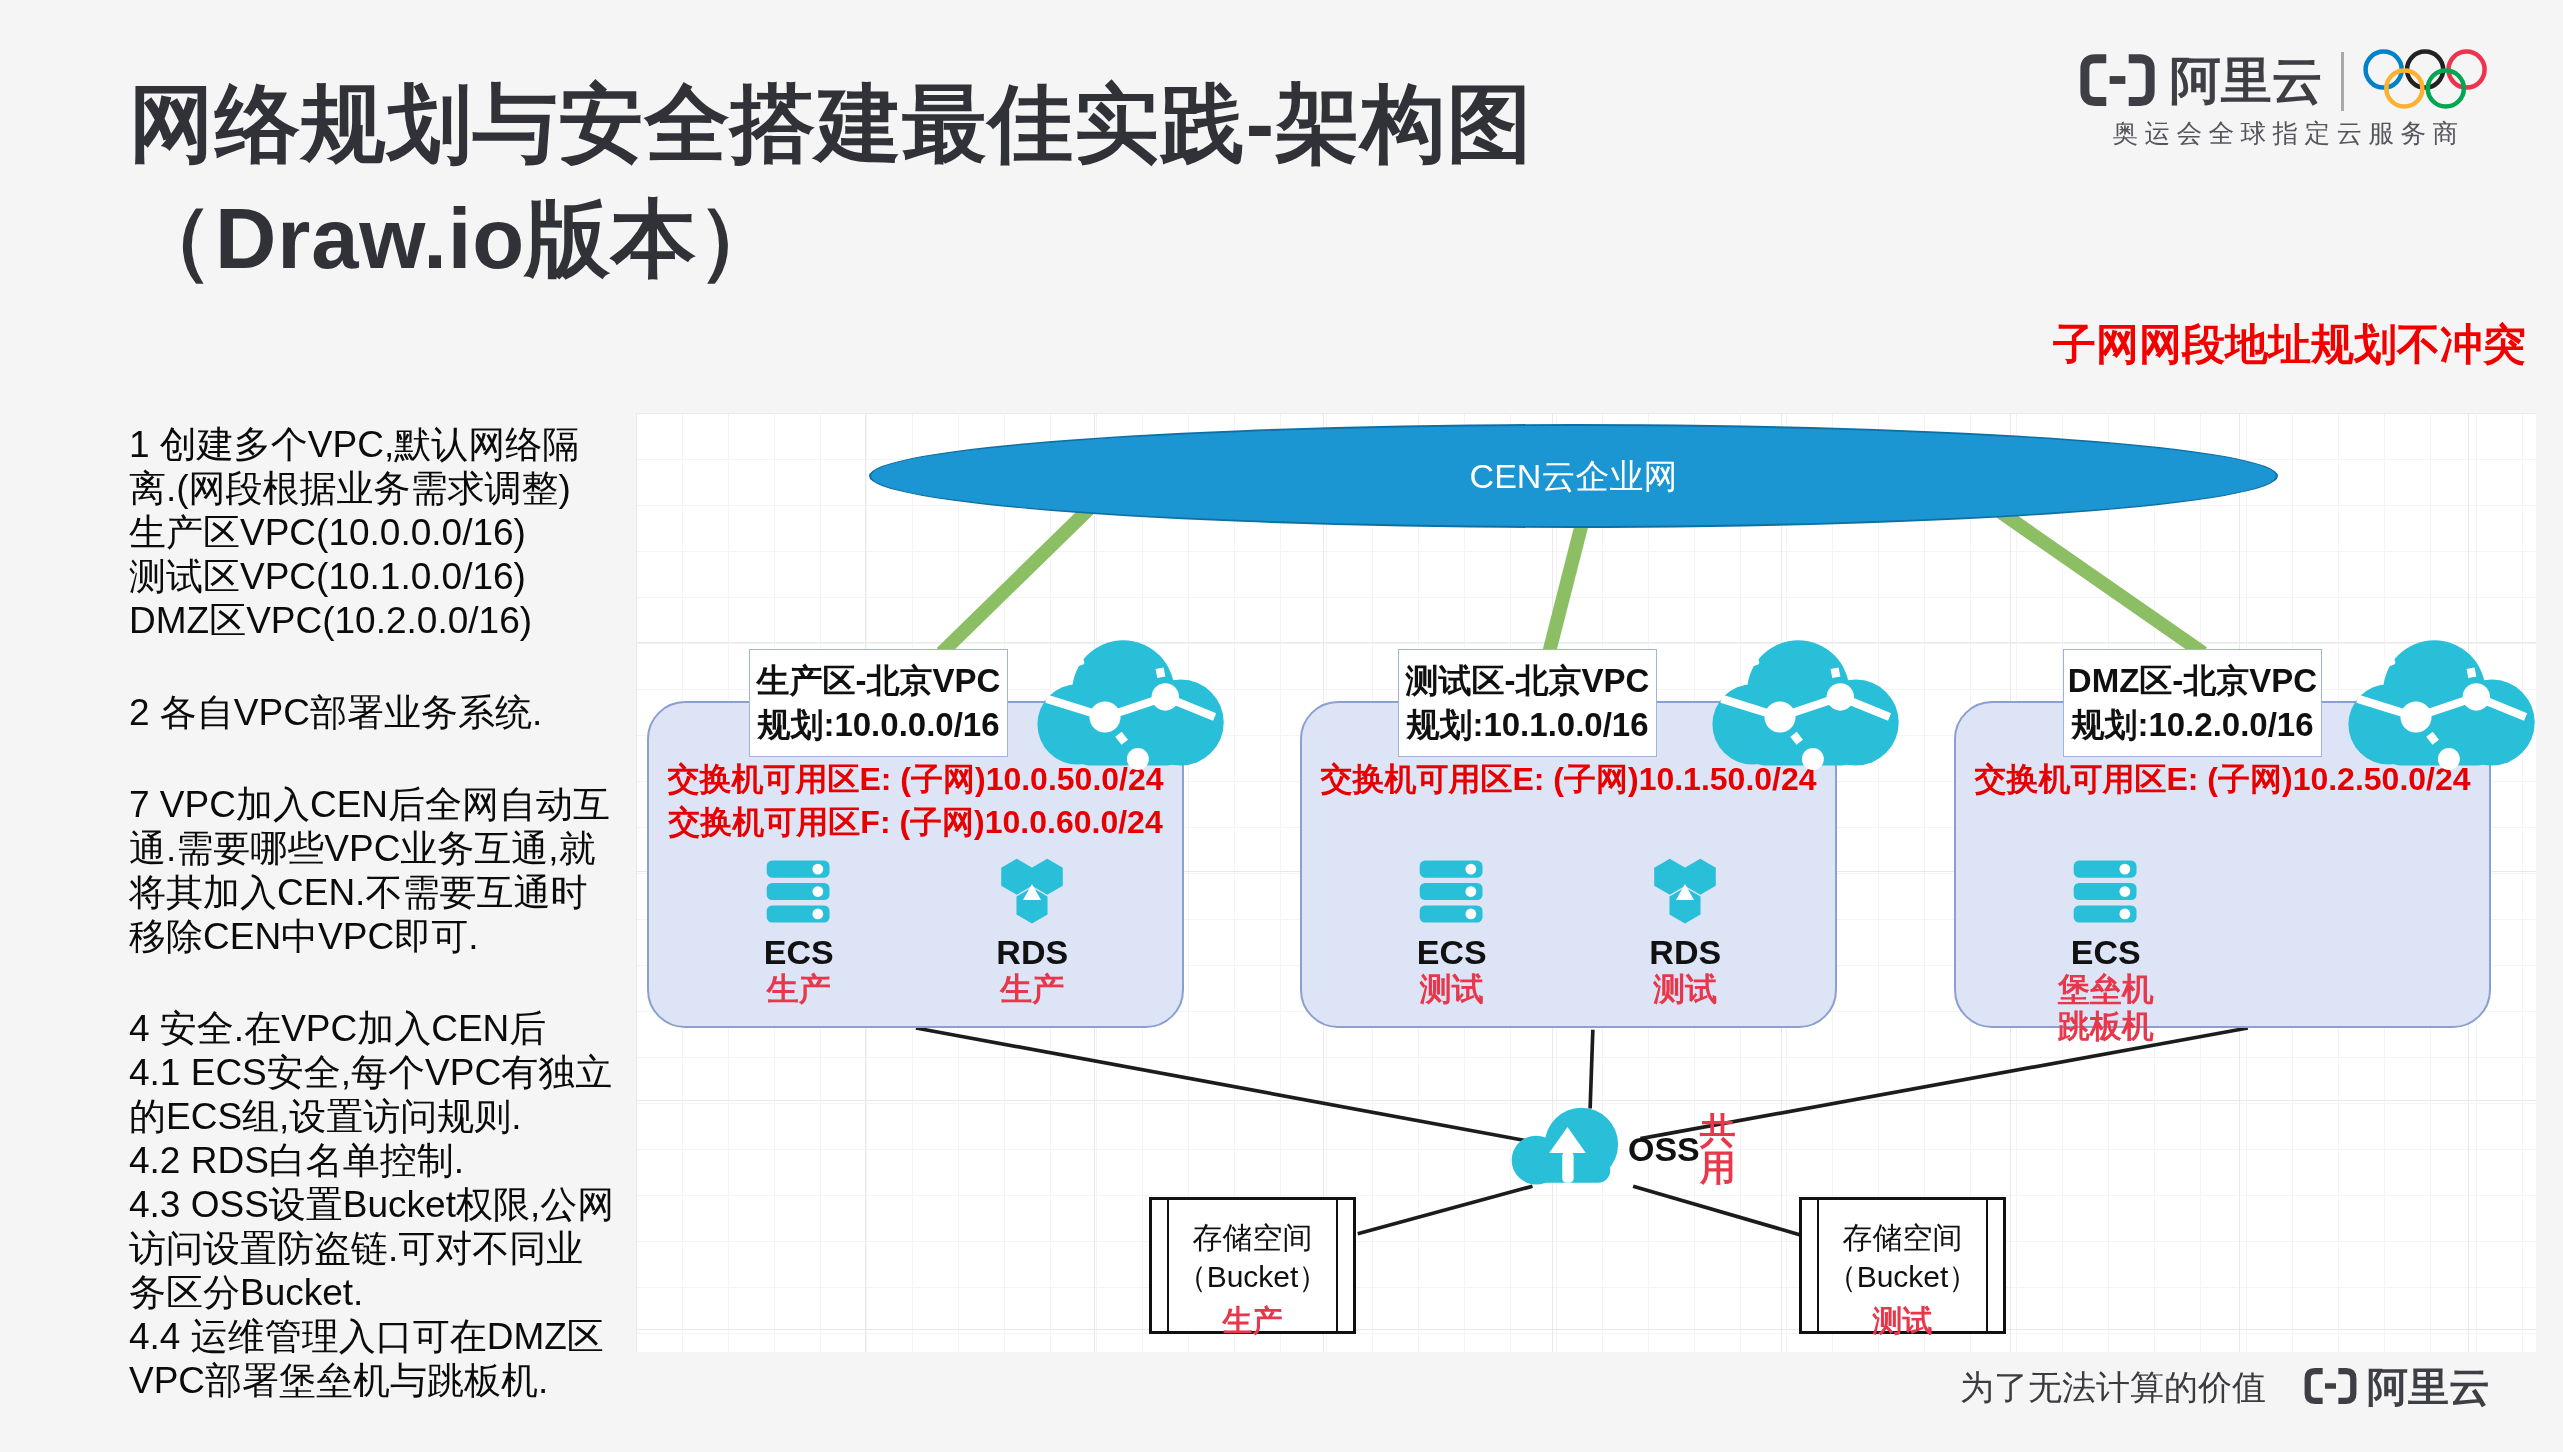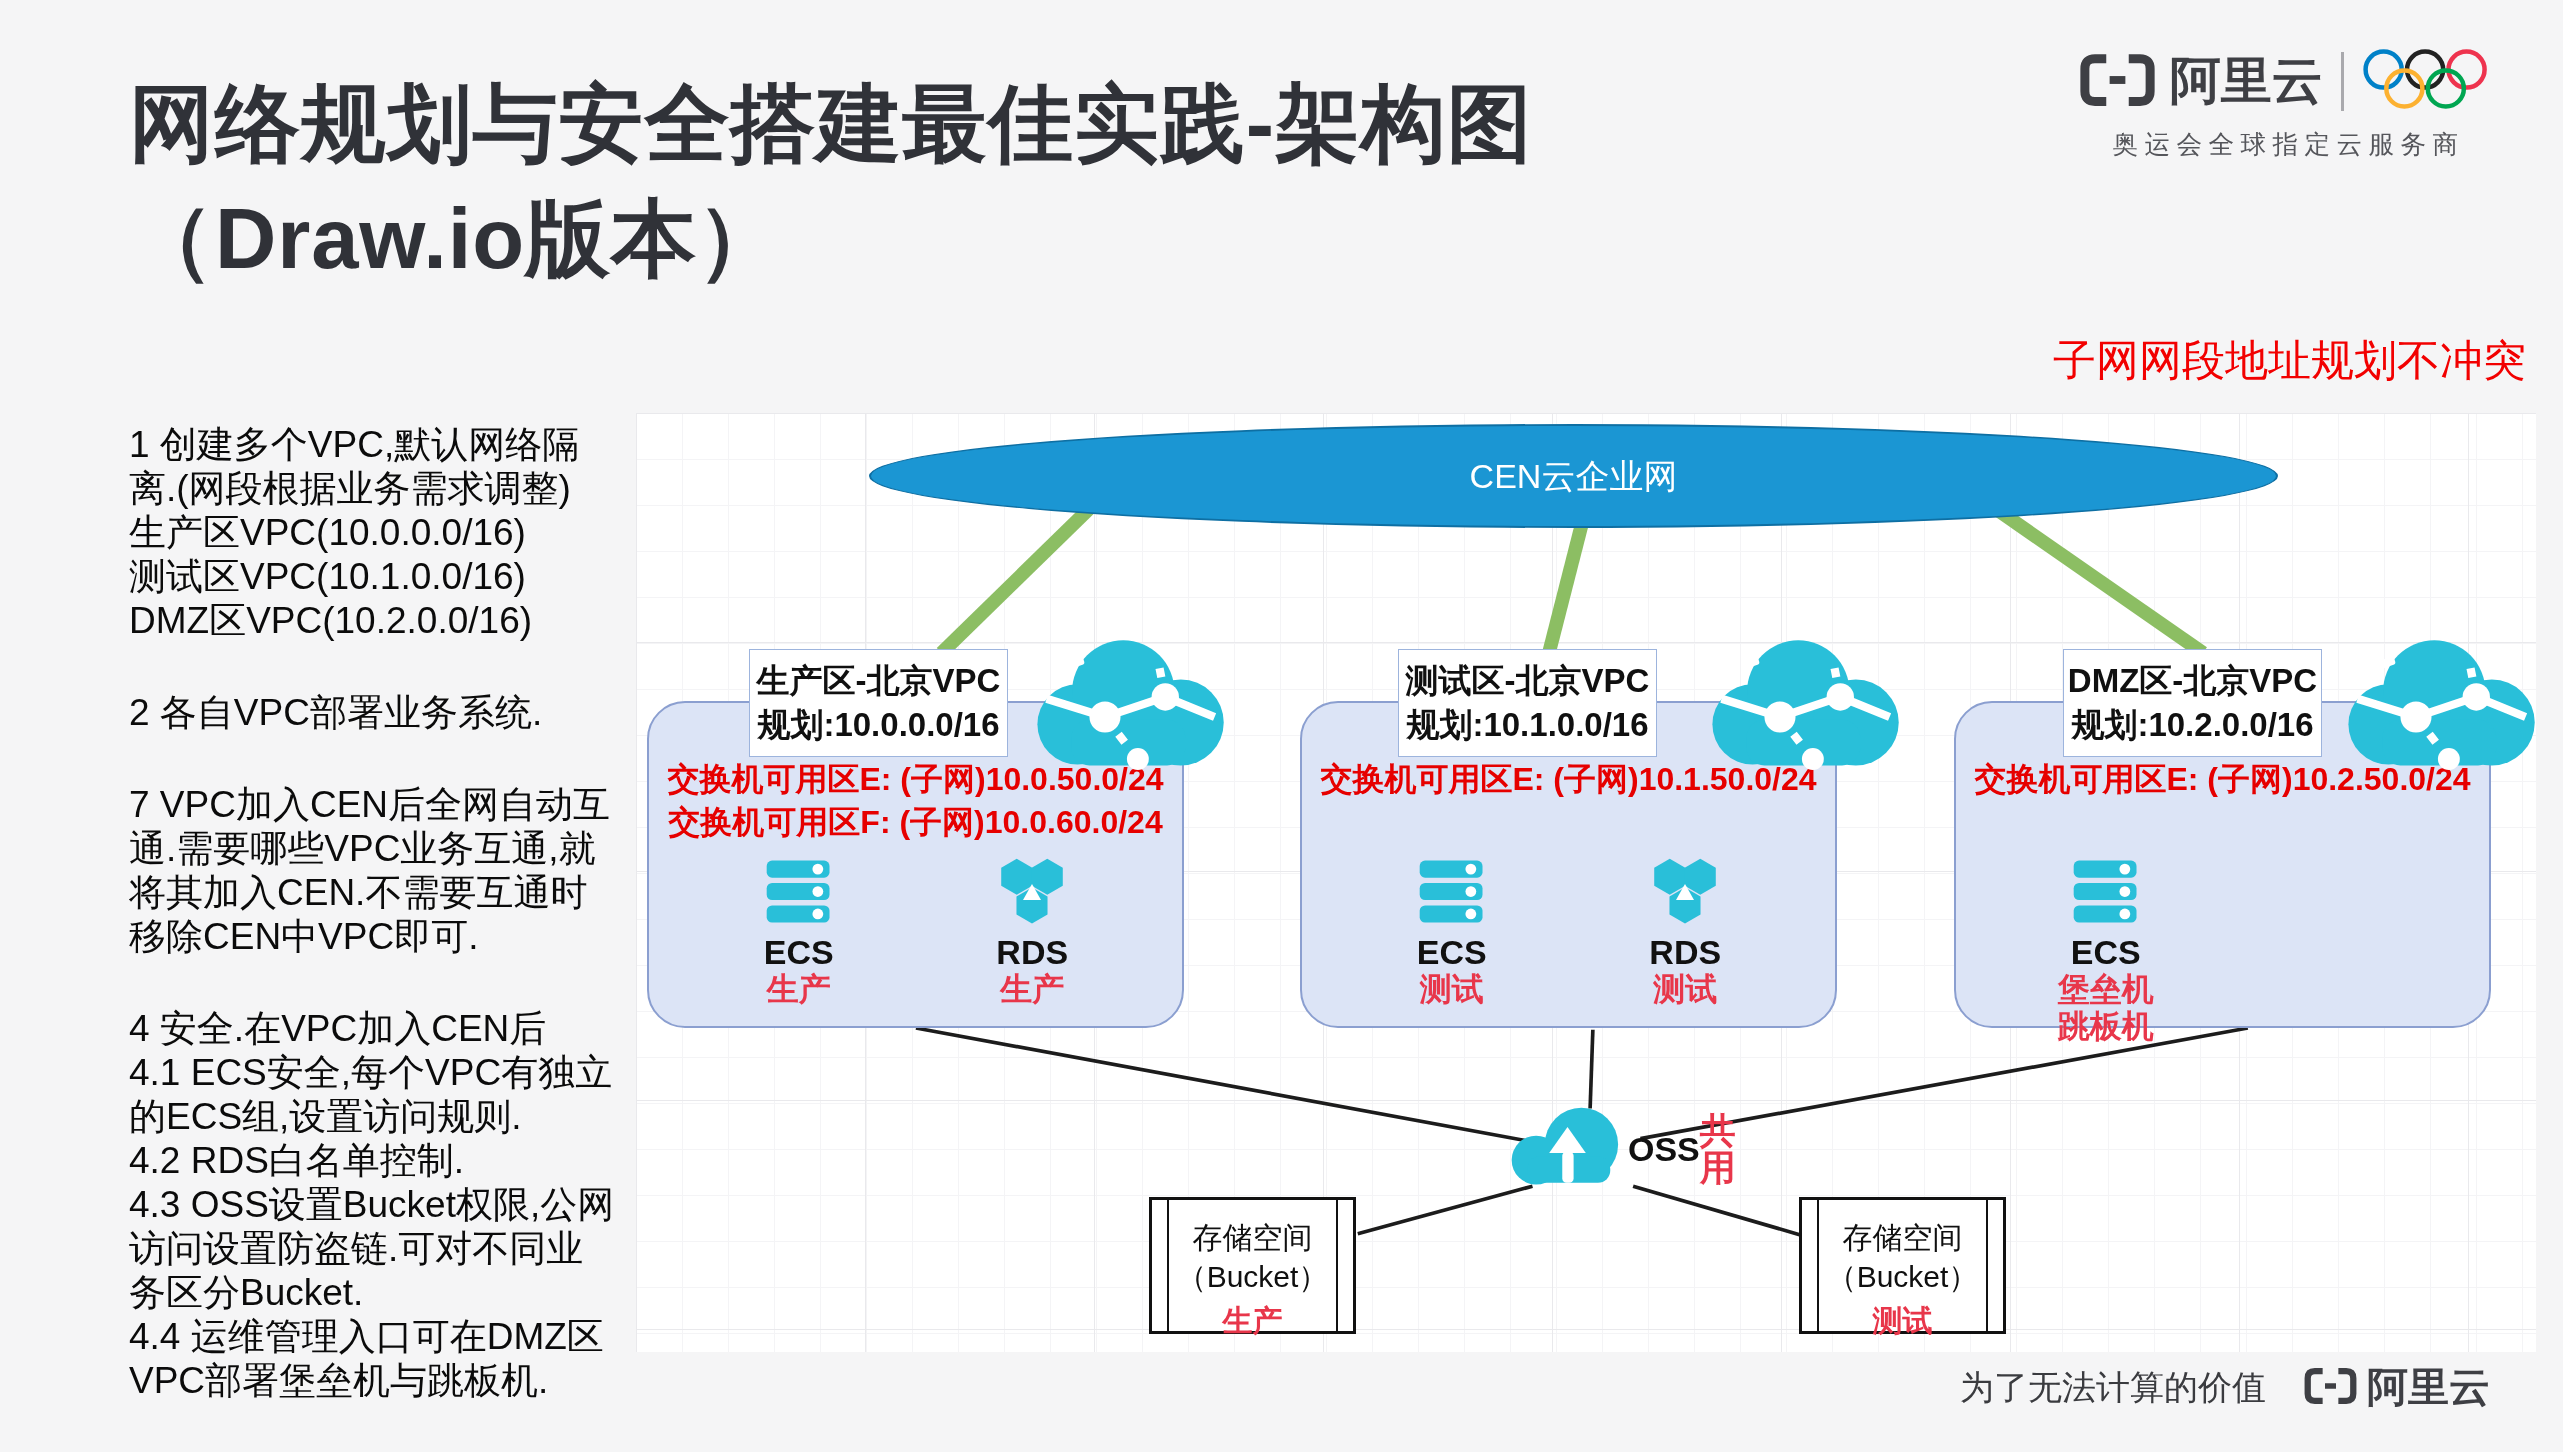--- a/index.html
+++ b/index.html
@@ -8,24 +8,24 @@
   .slide { position:relative; width:2563px; height:1453px; background:#f5f5f6; }
   .preline { white-space:pre-line; }
 
   
   .title { position:absolute; left:91px; top:66px; font-size:85px; font-weight:600;
            line-height:115px; color:#303238; letter-spacing:0.9px;margin-left:38px; }
   .header-brand { position:absolute; right:64px; top:46px; }
   .hb-row { display:flex; align-items:center; }
   .hb-name { font-size:51px; font-weight:600; color:#3E3F44; margin-left:12.8px; }
   .hb-divider { width:2.7px; height:59px; background:#a9a9ad; margin:0 18.3px; }
-  .header-sub { margin-top:11px; font-size:25.6px; letter-spacing:6.4px; color:#55565B; text-align:center; font-weight:500; }
+  .header-sub { font-size:25.6px; letter-spacing:6.4px; color:#55565B; text-align:center; font-weight:500; }
 
   .scene-heading { position:absolute; left:130px; top:318px; font-size:46px; font-weight:600; color:#141414; }
-  .note-red { position:absolute; right:37px; top:332px; font-size:43px; font-weight:400; color:#F20000; }
+  .note-red { position:absolute; right:37px; top:316px; font-size:43px; font-weight:700; color:#F20000; }
 
   
   .left-notes { position:absolute; left:129px; top:423px; width:540px;
                 font-size:37px; line-height:44px; color:#0b0b0b; }
   .left-notes p { margin:0 0 48px 0; }
 
   
   .canvas { position:absolute; left:636px; top:413px; width:1900px; height:939px;
             background-color:#ffffff;
             background-image:

